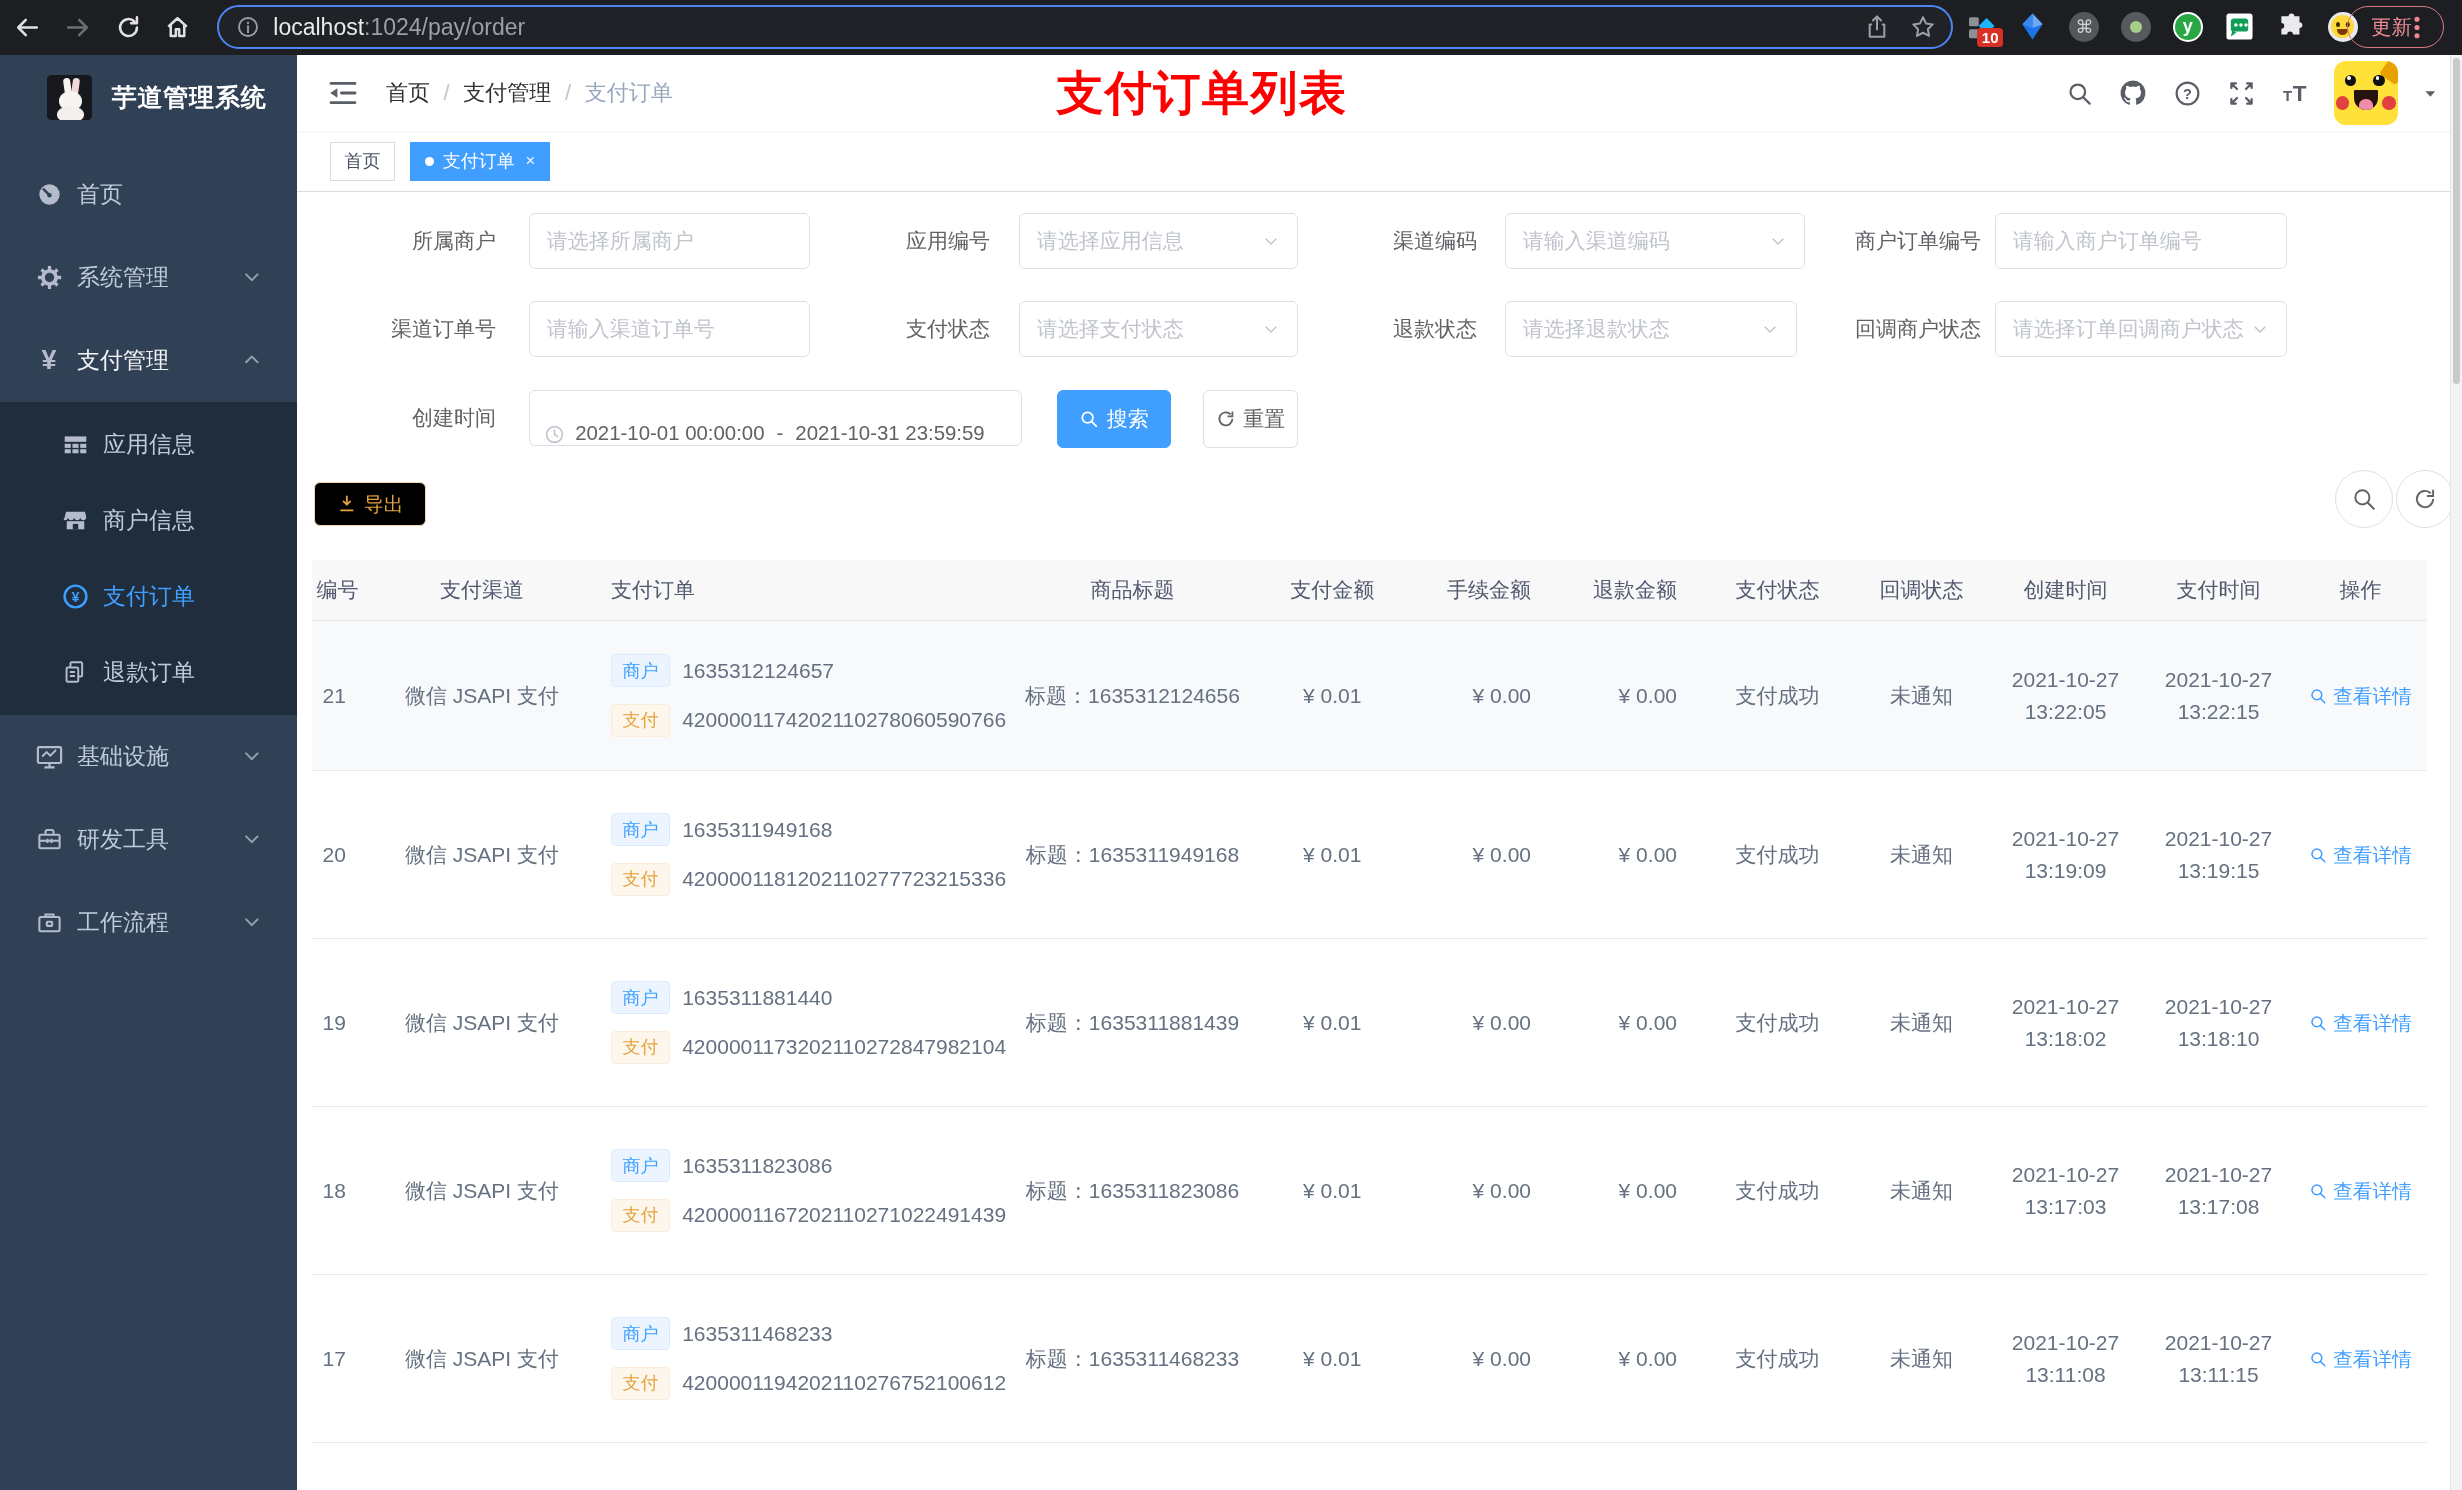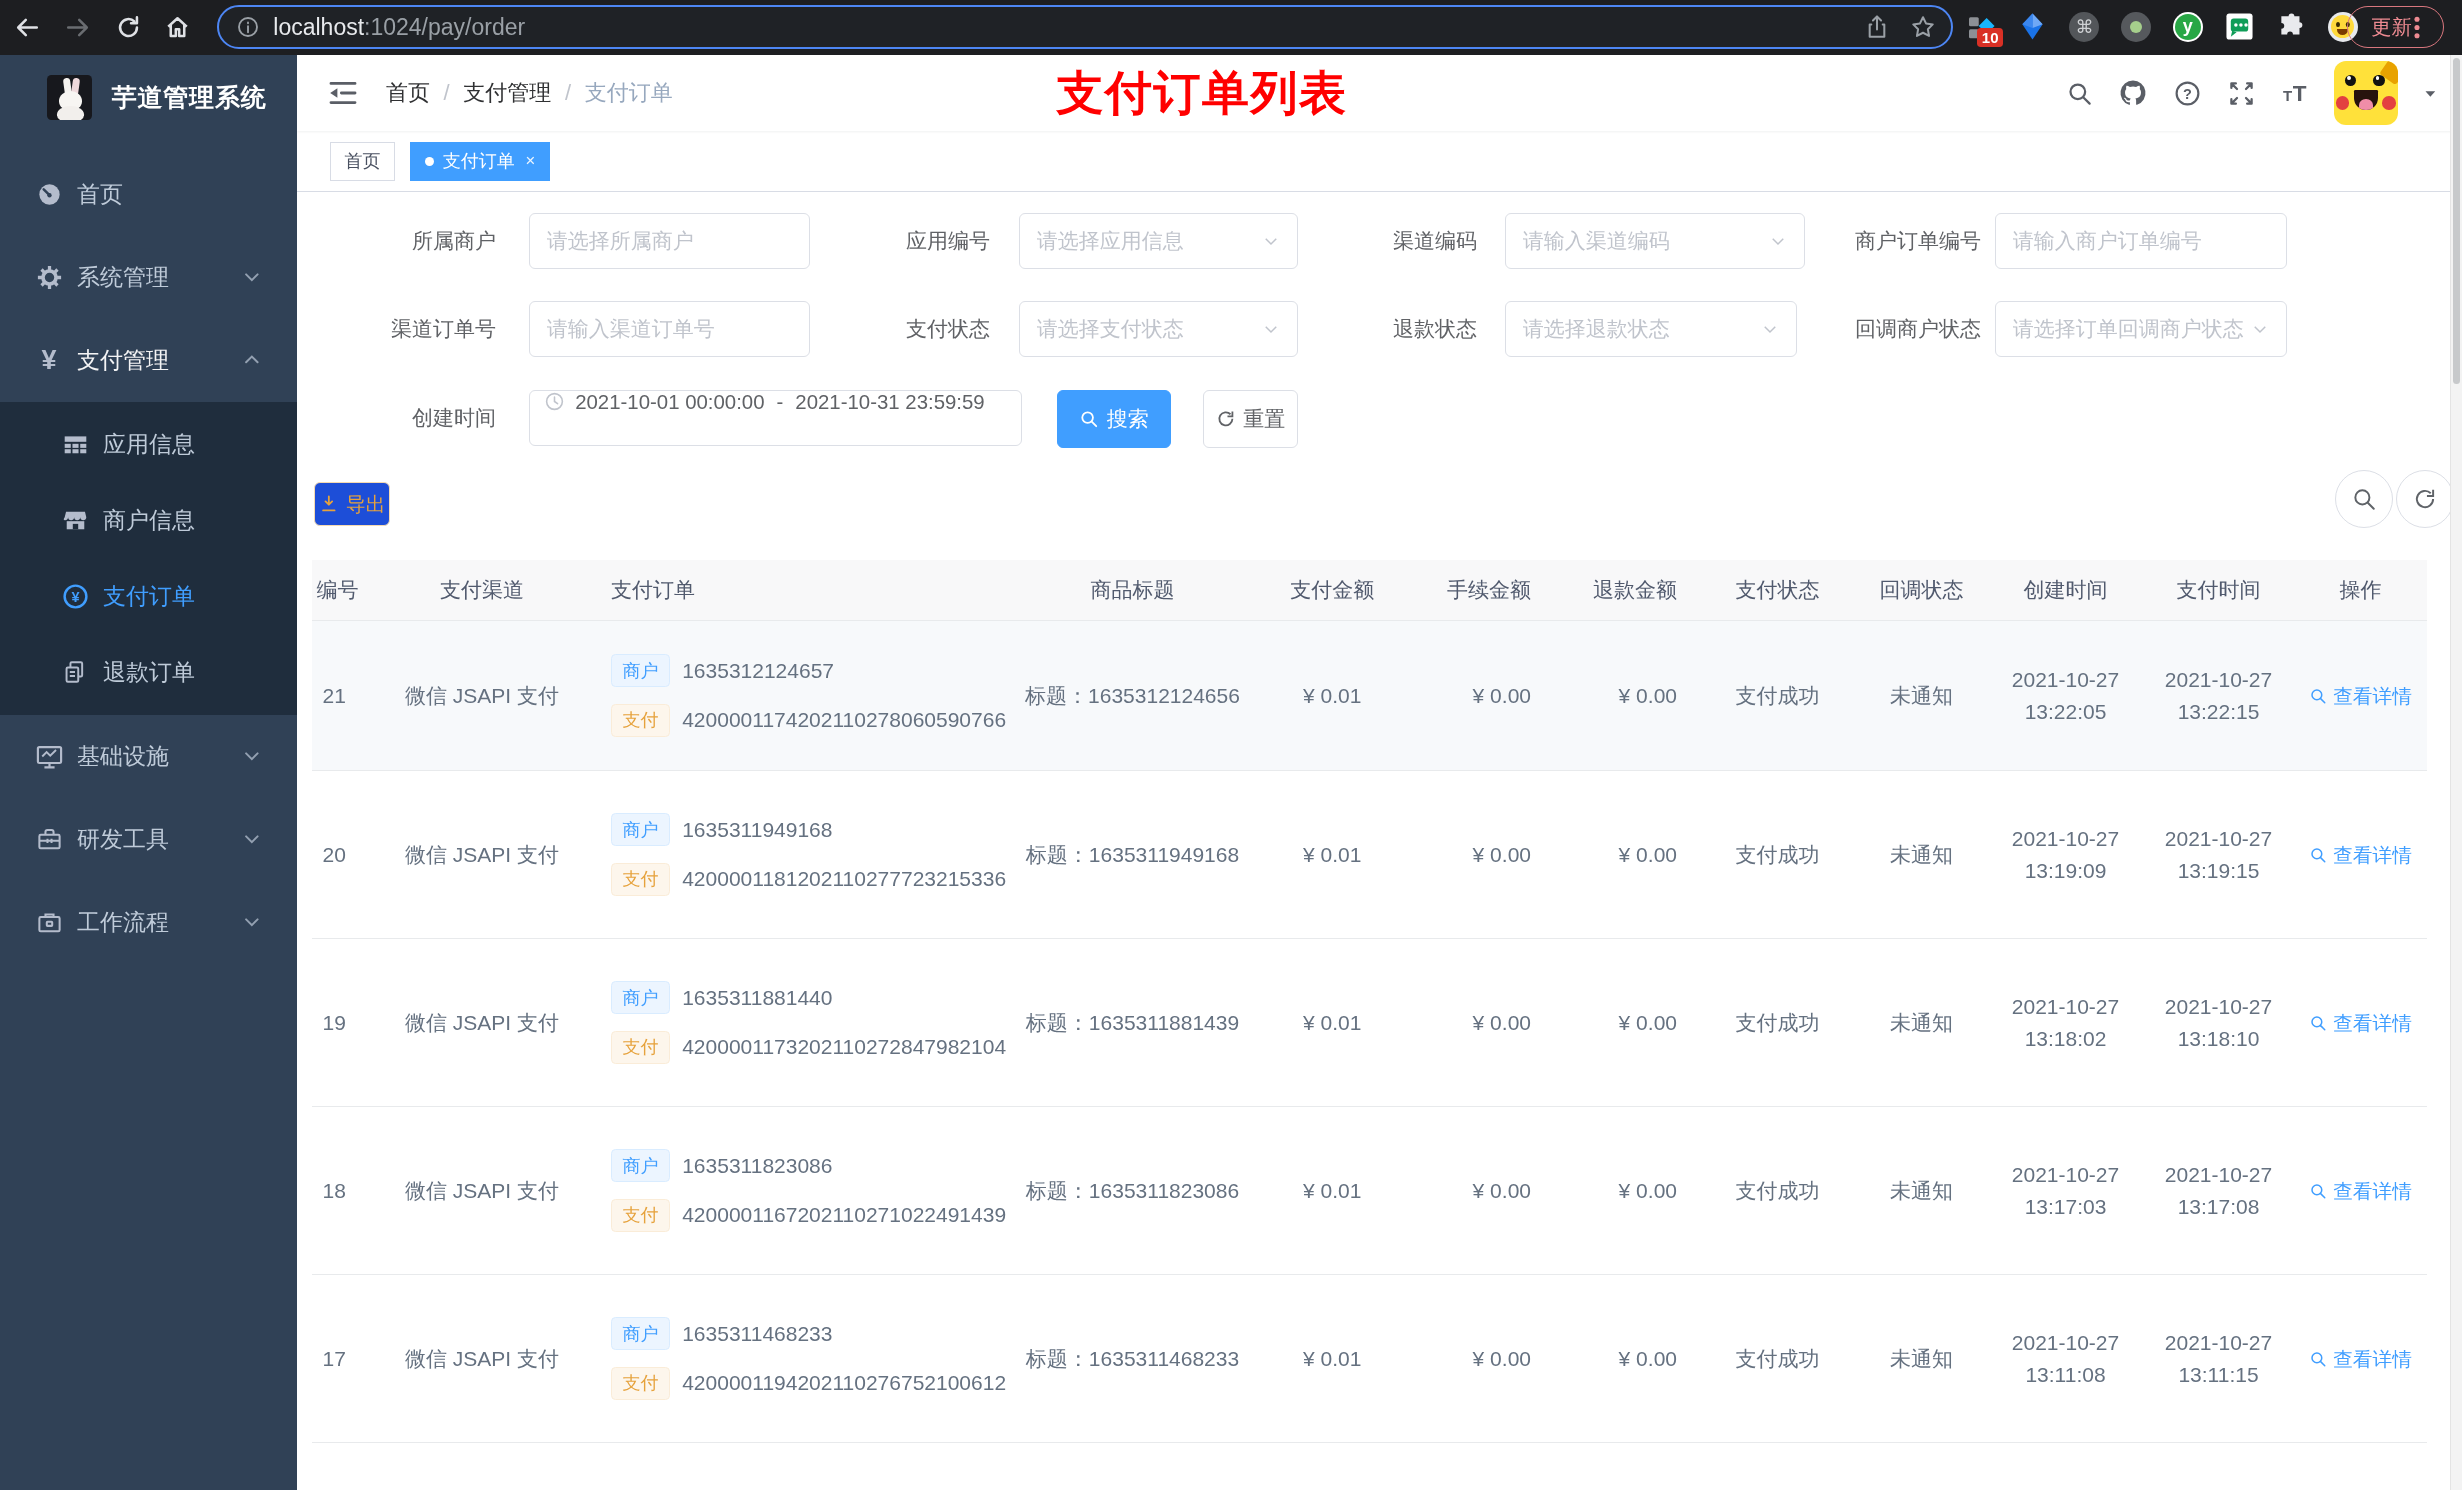--- a/index.html
+++ b/index.html
@@ -81,27 +81,27 @@
   .tag-dot{width:9px;height:9px;border-radius:50%;background:#fff;margin-right:9px}
   .tag-close{margin-left:10.6px;font-size:16.7px;line-height:1;opacity:.9}
 
   .content{position:relative;height:1299px;background:#fff;overflow:hidden}
 
   
   .f-label{position:absolute;height:56px;line-height:56px;color:#606266;font-size:21px;text-align:right;white-space:nowrap}
   .f-box{position:absolute;height:56px;border:0.8px solid #dcdfe6;border-radius:6px;background:#fff;display:flex;align-items:center;padding:0 16.7px;cursor:text}
   .f-box .ph{flex:1;color:#c0c4cc;font-size:21px;white-space:nowrap;overflow:hidden}
   .f-box .chev{color:#c0c4cc;flex:none;margin-left:6px}
-  .date-box{position:absolute;height:56px;border:0.8px solid #dcdfe6;border-radius:6px;background:#fff;display:flex;align-items:flex-start;padding:0 13.6px;color:#606266;font-size:20.4px;white-space:nowrap}
+  .date-box{position:absolute;height:56px;border:0.8px solid #dcdfe6;border-radius:6px;background:#fff;display:flex;align-items:flex-end;padding:0 13.6px;color:#606266;font-size:20.4px;white-space:nowrap}
   .date-box .clk{color:#c0c4cc;margin-right:10.6px;flex:none}
   .date-box .dsep{margin:0 12px;color:#606266}
   .btn{display:flex;align-items:center;justify-content:center;gap:7.6px;border-radius:6px;font-size:21px;cursor:pointer}
   .btn-search{position:absolute;left:760px;top:198px;width:114px;height:58px;background:#409eff;color:#fff;border:0.8px solid #409eff}
   .btn-reset{position:absolute;left:906px;top:198px;width:95px;height:58px;background:#fff;color:#606266;border:0.8px solid #dcdfe6}
-  .btn-export{position:absolute;left:16.7px;top:290px;height:44px;padding:0 4px;background:#1d4ed8;border:0.8px solid #f5dab1;color:#e6a23c;font-size:19.7px;display:flex;align-items:center;gap:7.6px;border-radius:6px;cursor:pointer}
+  .btn-export{position:absolute;left:16.7px;top:290px;height:44px;padding:0 22px;background:#000000;border:0.8px solid #f5dab1;color:#e6a23c;font-size:19.7px;display:flex;align-items:center;gap:7.6px;border-radius:6px;cursor:pointer}
   .circ-btn{position:absolute;top:278px;width:58px;height:58px;border-radius:50%;border:0.8px solid #dcdfe6;background:#fff;display:flex;align-items:center;justify-content:center;color:#5f6368;cursor:pointer}
 
   
   .table{position:absolute;left:15px;top:368px;width:2115px;font-size:21px}
   .thead{display:flex;background:#f8f8f9;height:61px;align-items:center;color:#515a6e;font-weight:normal;border-bottom:0.8px solid #e8eaec}
   .trow{display:flex;align-items:center;min-height:168px;border-bottom:0.8px solid #e8eaec;color:#657180;background:#fff}
   .trow.first{min-height:150px;background:#f7f9fb}
   .td{flex:none;display:flex;align-items:center;justify-content:center;text-align:center;padding:0 6px;line-height:32px}
   .c1{width:76px;justify-content:flex-start;padding-left:10.6px;overflow:hidden}
   .c2{width:188px}

